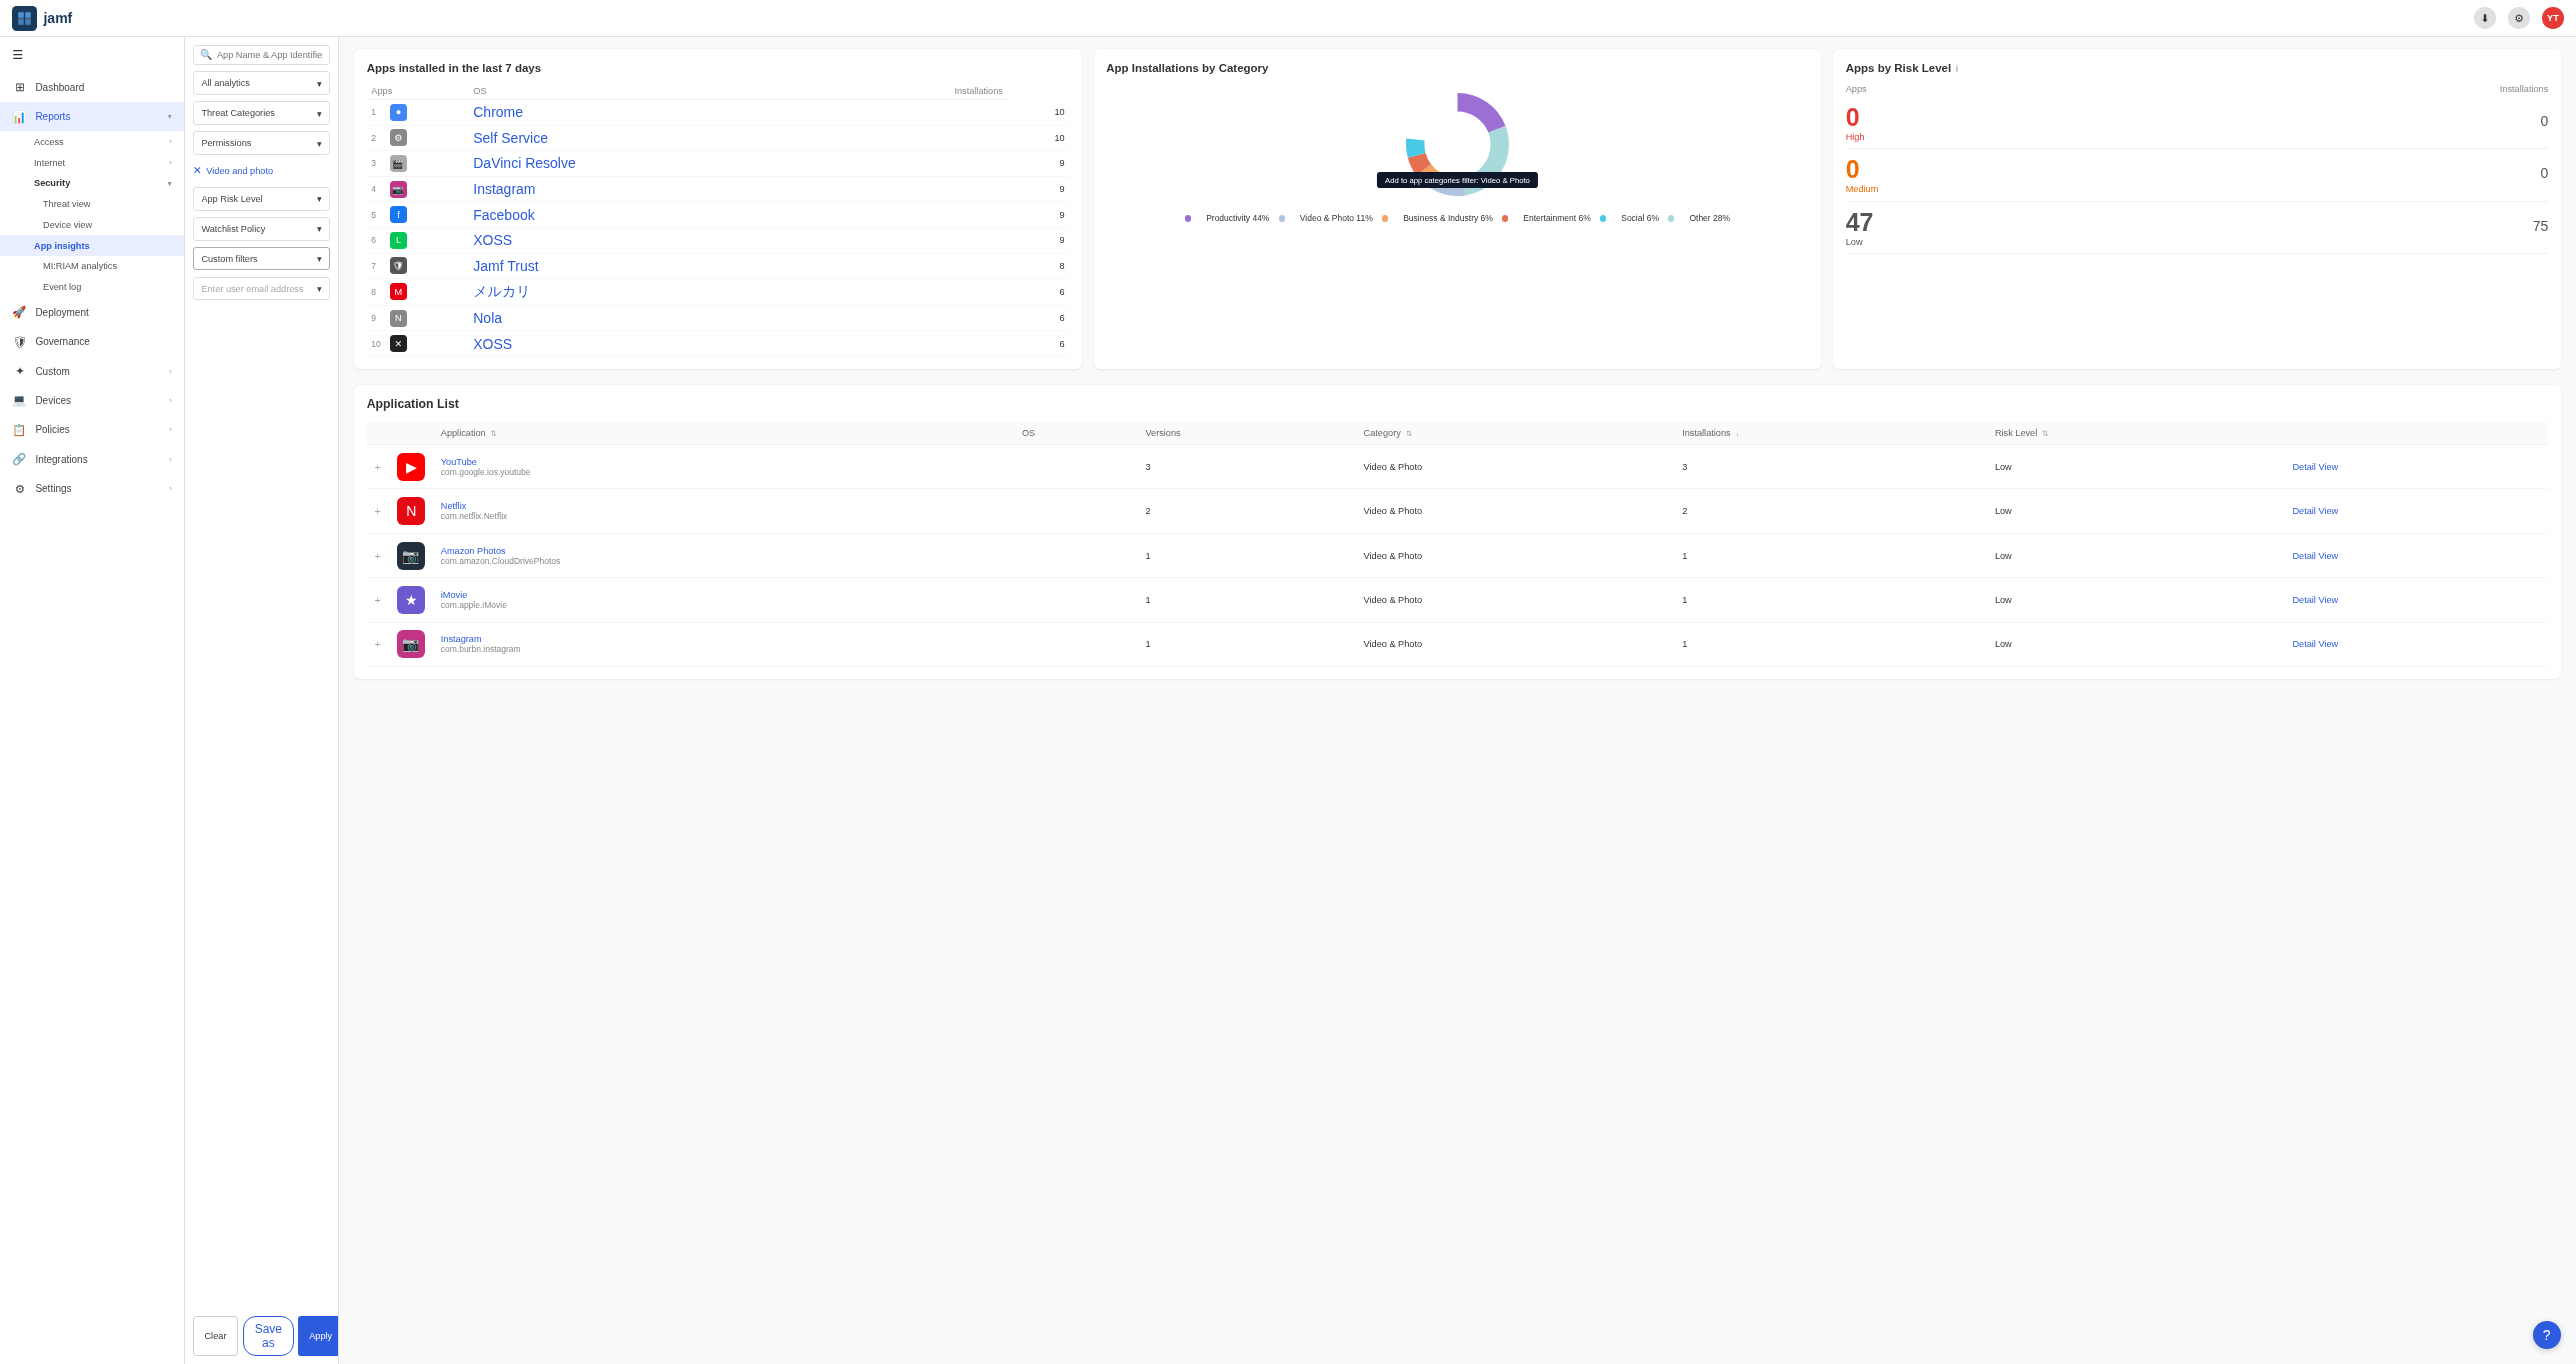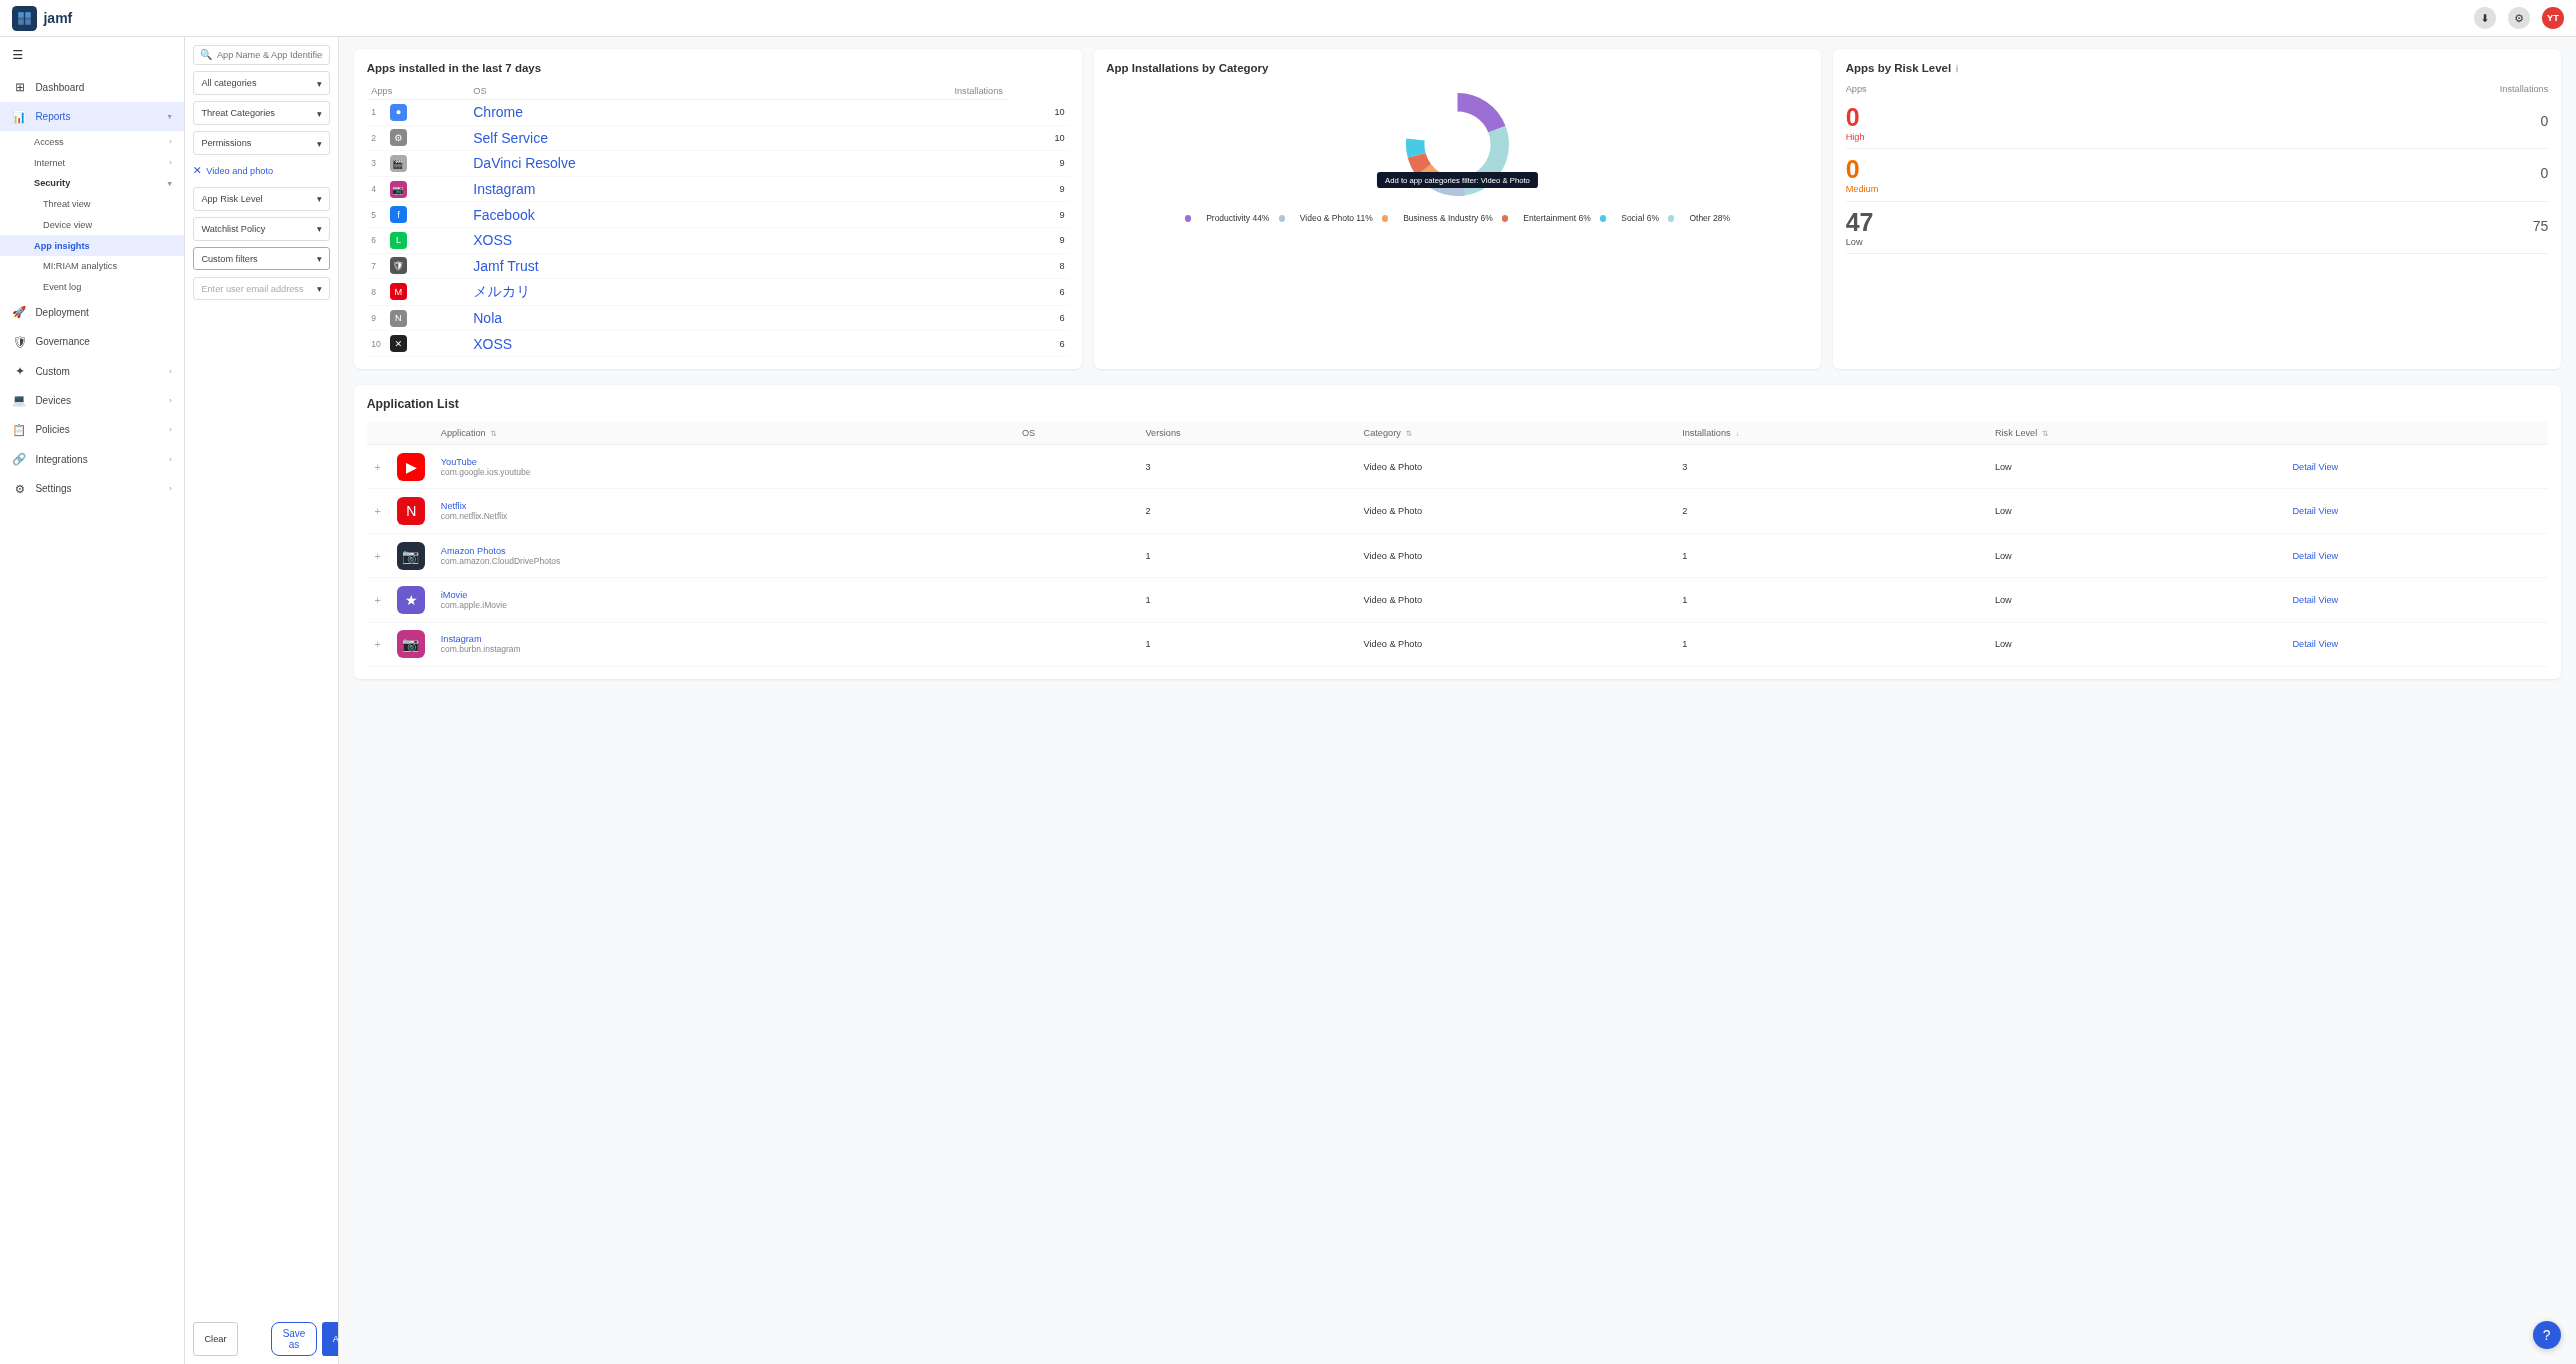--- a/index.html
+++ b/index.html
@@ -30,21 +30,21 @@
     
     .filter-panel { width: 154px; background: #fff; border-right: 0.8px solid #e0e0e0; display: flex; flex-direction: column; padding: 7.7px; gap: 6.2px; flex-shrink: 0; overflow-y: auto; }
     .filter-search { display: flex; align-items: center; border: 0.8px solid #ddd; border-radius: 3.1px; padding: 3.8px 6.2px; gap: 4.6px; background: #fff; }
     .filter-search input { border: none; outline: none; font-size: 9.2px; width: 100%; color: #666; }
     .filter-dropdown { border: 0.8px solid #ddd; border-radius: 3.1px; padding: 5.4px 7.7px; font-size: 9.2px; color: #444; display: flex; align-items: center; justify-content: space-between; cursor: pointer; background: #fff; }
     .filter-dropdown.has-value { border-color: #aaa; }
     .filter-tag { display: flex; align-items: center; gap: 4.6px; font-size: 9.2px; color: #2c5bdd; padding: 3.1px 0; }
     .filter-tag .x { cursor: pointer; color: #2c5bdd; font-size: 10.8px; }
     .filter-buttons { display: flex; gap: 4.6px; margin-top: 3.1px; }
     .btn-clear { padding: 5.4px 10.8px; border: 0.8px solid #ccc; background: #fff; border-radius: 3.1px; cursor: pointer; font-size: 9.2px; color: #333; }
-    .btn-saveas { padding: 5.4px 10.8px; border: 0.8px solid #2c5bdd; background: #fff; border-radius: 8px; cursor: pointer; font-size: 10px; color: #2c5bdd; margin-left: 28px; }
+    .btn-saveas { padding: 5.4px 10.8px; border: 0.8px solid #2c5bdd; background: #fff; border-radius: 13px; cursor: pointer; font-size: 12px; color: #2c5bdd; }
     .btn-apply { padding: 5.4px 10.8px; border: none; background: #2c5bdd; border-radius: 3.1px; cursor: pointer; font-size: 9.2px; color: #fff; }
     .filter-spacer { flex: 1; }
 
     
     .content { flex: 1; overflow-y: auto; padding: 12.3px 15.4px; background: #f8f9fb; }
 
     
     .charts-row { display: grid; grid-template-columns: 1fr 1fr 1fr; gap: 12.3px; margin-bottom: 15.4px; }
     .chart-card { background: #fff; border-radius: 6.2px; padding: 12.3px; box-shadow: 0 0.8px 2.3px rgba(0,0,0,0.07); }
     .chart-title { font-size: 11.5px; font-weight: 600; margin-bottom: 9.2px; display: flex; align-items: center; gap: 4.6px; }
@@ -195,21 +195,21 @@
     </div>
   </div>
 
   <div class="filter-panel">
     <div class="filter-search">
       <span style="color:#aaa;font-size:10px">🔍</span>
       <input type="text" placeholder="App Name &amp; App Identifier" style="">
     </div>
 
     <div class="filter-dropdown">
-      <span>All categories</span>
+      <span>All analytics</span>
       <span>▾</span>
     </div>
 
     <div class="filter-dropdown">
       <span>Threat Categories</span>
       <span>▾</span>
     </div>
 
     <div class="filter-dropdown">
       <span>Permissions</span>

